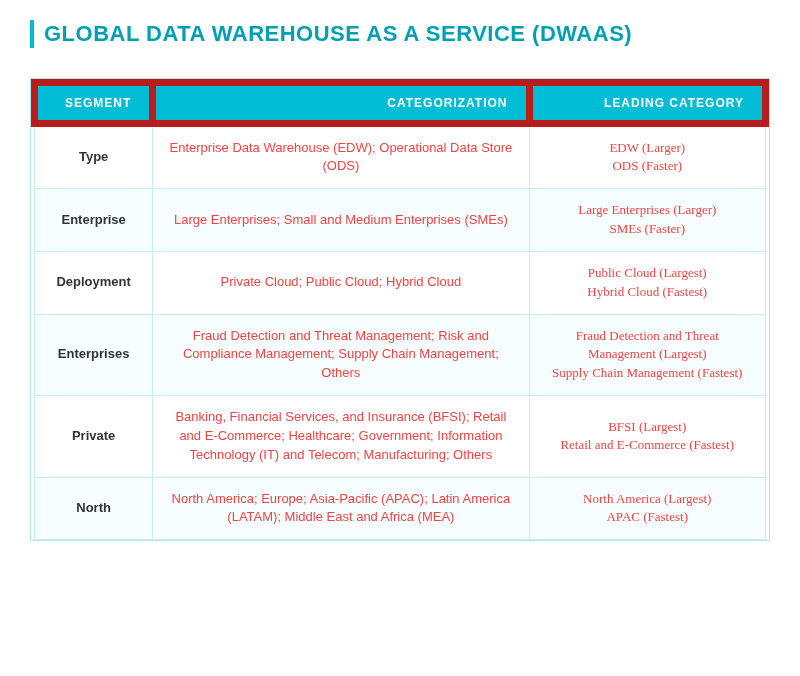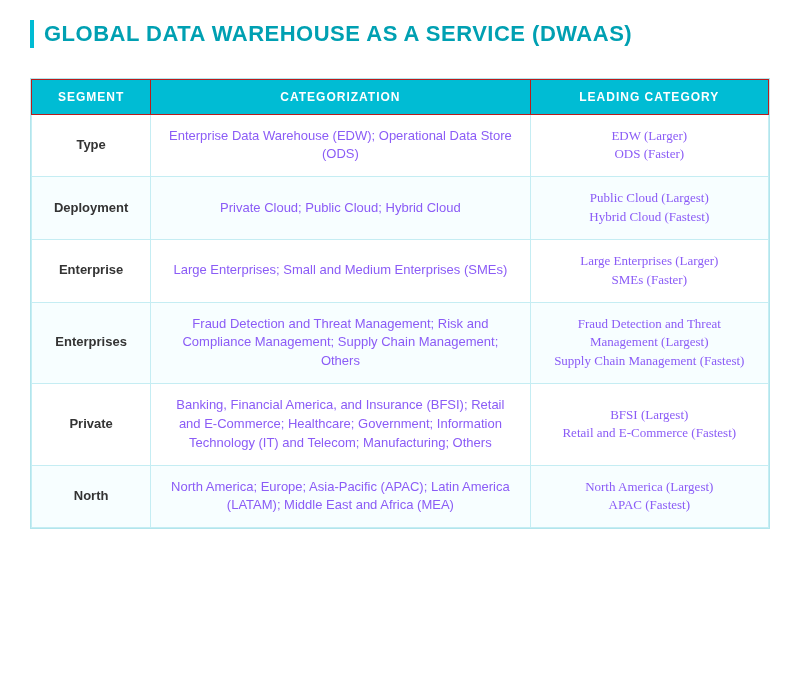--- a/index.html
+++ b/index.html
@@ -47,39 +47,39 @@
       background-color: #00bcd4;
     }
 
     thead th {
       color: #fff;
       font-size: 12px;
       font-weight: 700;
       letter-spacing: 1px;
       text-transform: uppercase;
       padding: 10px 18px;
-      text-align: center;
-      border: 1px solid #b91c1c;
+      text-align: right;
+      border: 7px solid #b91c1c;
     }
 
     tbody tr {
       background: #fff;
     }
 
     tbody tr:nth-child(even) {
       background: #f7feff;
     }
 
     tbody td {
       border: 1px solid #c5edf3;
       padding: 12px 16px;
       text-align: center;
       vertical-align: middle;
       font-size: 13px;
-      color: #8b5cf6;
+      color: #ef4444;
       line-height: 1.45;
     }
 
     tbody td:first-child {
       font-weight: 600;
       color: #333;
       width: 110px;
     }
 
     tbody td:nth-child(2) {
@@ -111,37 +111,37 @@
           <th>LEADING CATEGORY</th>
         </tr>
       </thead>
       <tbody id="table-body">
       <tr>
             <td>Type</td>
             <td>Enterprise Data Warehouse (EDW); Operational Data Store (ODS)</td>
             <td>EDW (Larger)<br>ODS (Faster)</td>
           </tr>
           <tr>
+            <td>Enterprise</td>
+            <td>Large Enterprises; Small and Medium Enterprises (SMEs)</td>
+            <td>Large Enterprises (Larger)<br>SMEs (Faster)</td>
+          </tr>
+          <tr>
             <td>Deployment</td>
             <td>Private Cloud; Public Cloud; Hybrid Cloud</td>
             <td>Public Cloud (Largest)<br>Hybrid Cloud (Fastest)</td>
-          </tr>
-          <tr>
-            <td>Enterprise</td>
-            <td>Large Enterprises; Small and Medium Enterprises (SMEs)</td>
-            <td>Large Enterprises (Larger)<br>SMEs (Faster)</td>
           </tr>
           <tr>
             <td>Enterprises</td>
             <td>Fraud Detection and Threat Management; Risk and Compliance Management; Supply Chain Management; Others</td>
             <td>Fraud Detection and Threat Management (Largest)<br>Supply Chain Management (Fastest)</td>
           </tr>
           <tr>
             <td>Private</td>
-            <td>Banking, Financial America, and Insurance (BFSI); Retail and E-Commerce; Healthcare; Government; Information Technology (IT) and Telecom; Manufacturing; Others</td>
+            <td>Banking, Financial Services, and Insurance (BFSI); Retail and E-Commerce; Healthcare; Government; Information Technology (IT) and Telecom; Manufacturing; Others</td>
             <td>BFSI (Largest)<br>Retail and E-Commerce (Fastest)</td>
           </tr>
           <tr>
             <td>North</td>
             <td>North America; Europe; Asia-Pacific (APAC); Latin America (LATAM); Middle East and Africa (MEA)</td>
             <td>North America (Largest)<br>APAC (Fastest)</td>
           </tr>
         </tbody>
     </table>
   </div>

